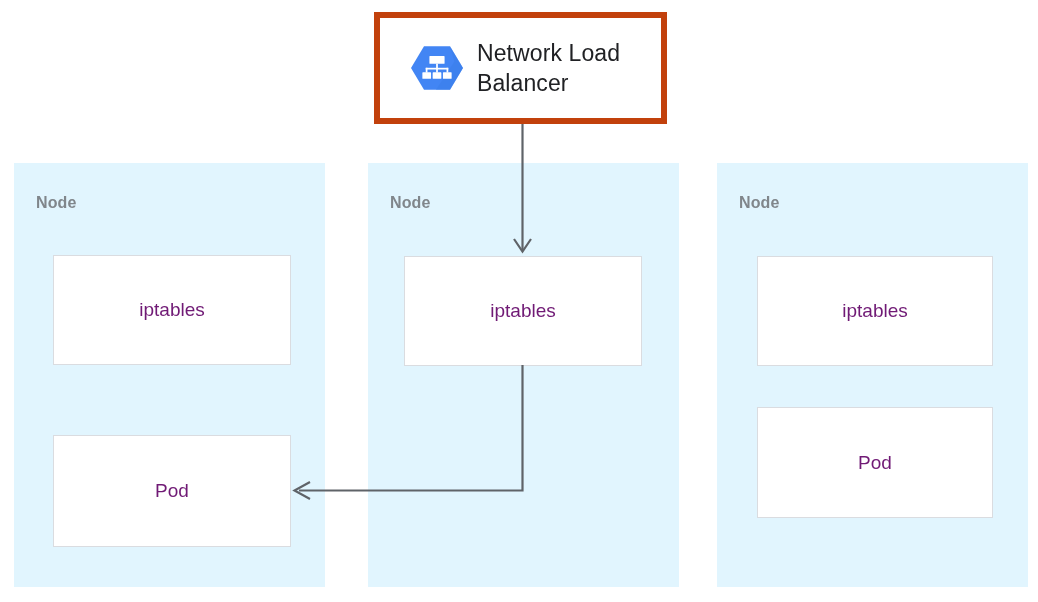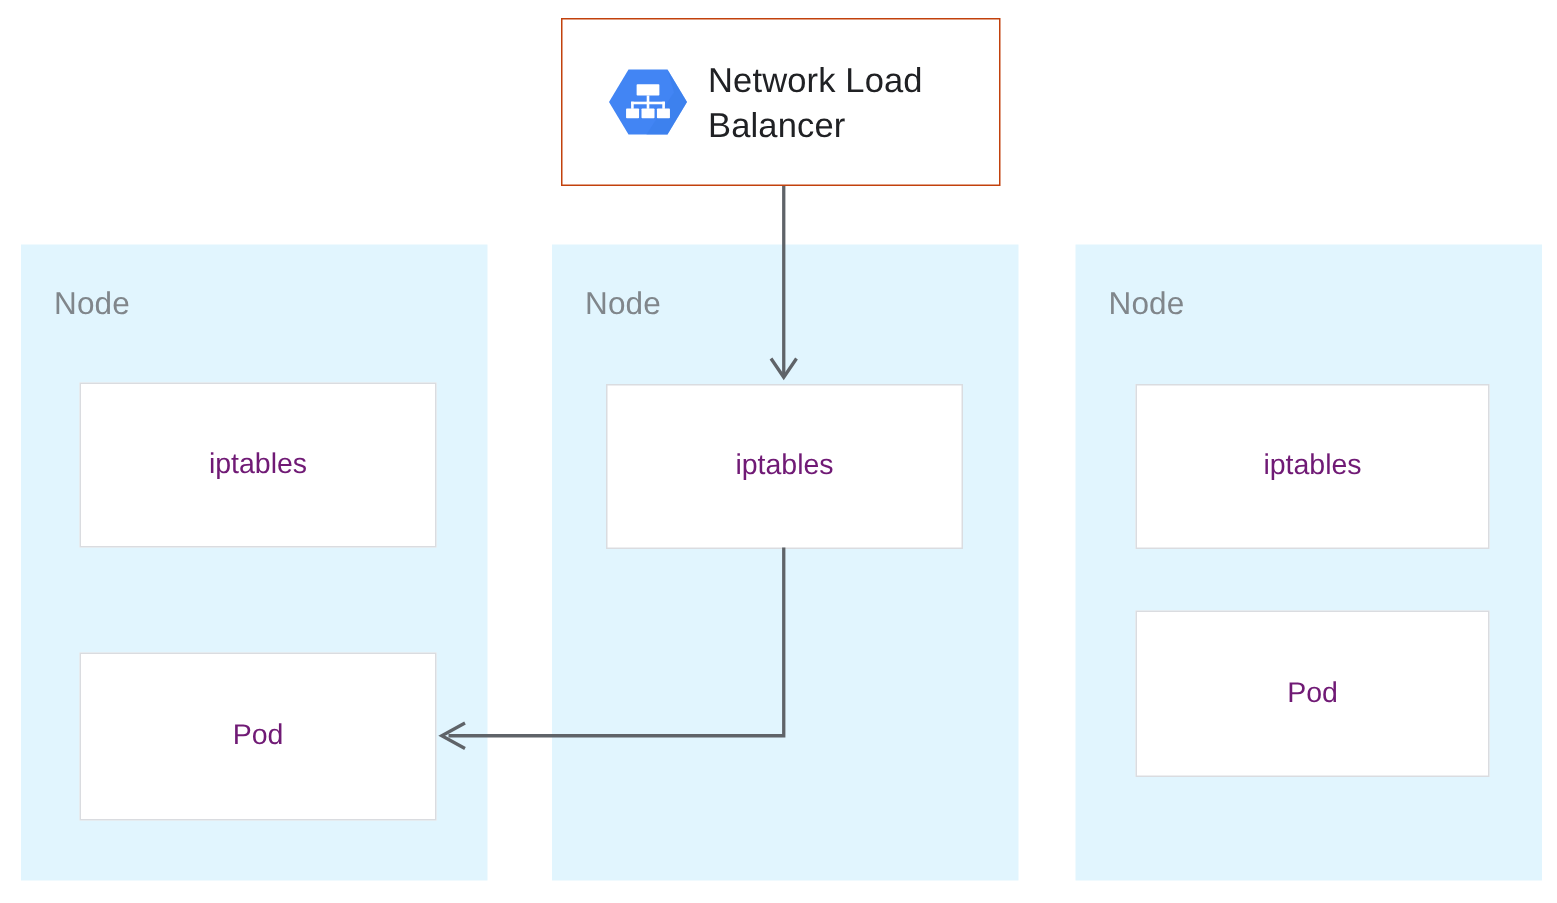--- a/index.html
+++ b/index.html
@@ -22,25 +22,26 @@
   
   .node-panel {
     position: absolute;
     background: #E1F5FE;
     box-sizing: border-box;
   }
   .node-label {
     position: absolute;
     left: 22px;
     top: 30px;
-    font-size: 21px;
+    font-size: 16px;
     color: #80868b;
     letter-spacing: 0.1px;
     line-height: 20px;
     white-space: nowrap;
+    font-weight: bold;
   }
 
   
   .box {
     position: absolute;
     background: #ffffff;
     border: 1px solid #dadce0;
     box-sizing: border-box;
     display: flex;
     align-items: center;
@@ -54,21 +55,21 @@
   }
 
   
   #nlb-box {
     position: absolute;
     left: 374px;
     top: 12px;
     width: 293px;
     height: 112px;
     background: #ffffff;
-    border: 1px solid #c2410c;
+    border: 6px solid #c2410c;
     box-sizing: border-box;
     display: flex;
     flex-direction: row;
     align-items: center;
     padding-left: 31px;
   }
   #nlb-icon {
     width: 52px;
     height: 52px;
     flex: 0 0 auto;

